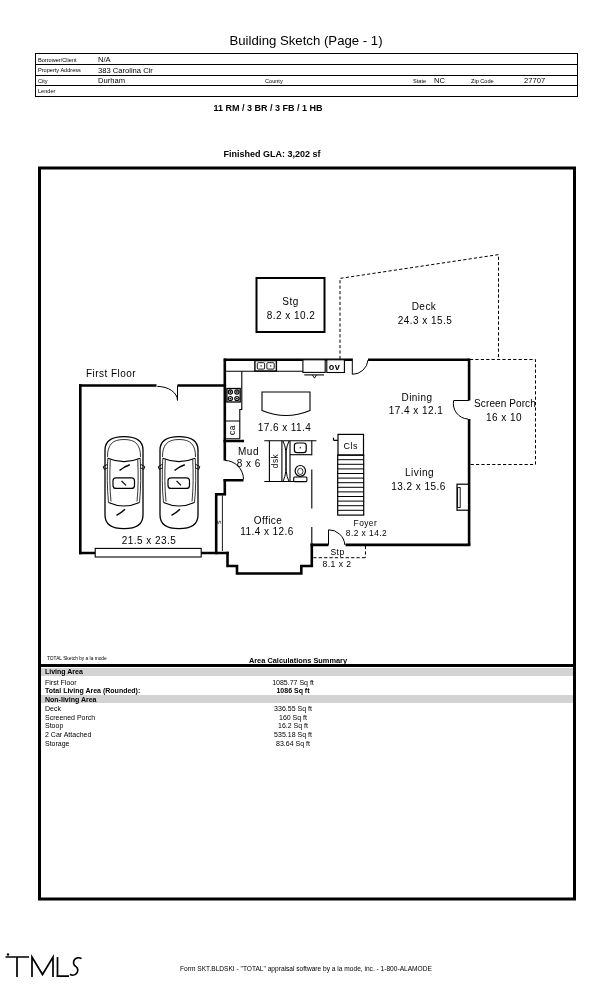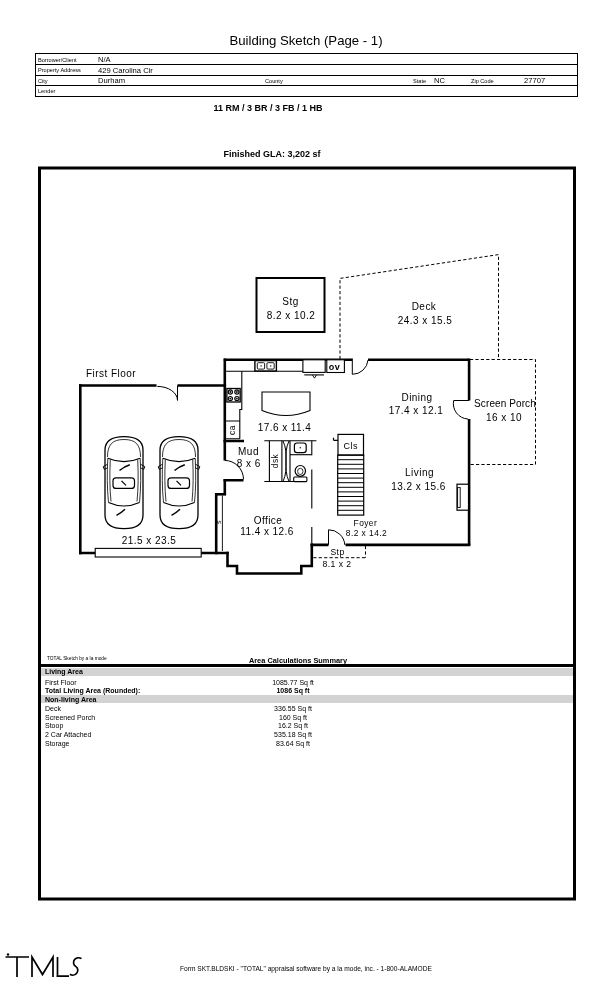--- a/index.html
+++ b/index.html
@@ -15,21 +15,21 @@
 
 <div class="abs" style="left:0;top:33px;width:612px;text-align:center;font-size:13.2px;font-weight:normal;">Building&nbsp;Sketch&nbsp;(Page&nbsp;-&nbsp;1)</div>
 
 <div class="abs" style="left:35px;top:52.5px;width:541px;height:42.5px;border:1px solid #000;">
   <div class="abs" style="left:0;top:10px;width:541px;border-top:1px solid #000;"></div>
   <div class="abs" style="left:0;top:21px;width:541px;border-top:1px solid #000;"></div>
   <div class="abs" style="left:0;top:31.5px;width:541px;border-top:1px solid #000;"></div>
   <div class="abs lbl" style="left:2px;top:3.2px;">Borrower/Client</div>
   <div class="abs val" style="left:62px;top:1.8px;">N/A</div>
   <div class="abs lbl" style="left:2px;top:13.6px;">Property Address</div>
-  <div class="abs val" style="left:62px;top:12.3px;">429 Carolina Cir</div>
+  <div class="abs val" style="left:62px;top:12.3px;">383 Carolina Cir</div>
   <div class="abs lbl" style="left:2px;top:24.2px;">City</div>
   <div class="abs val" style="left:62px;top:22.8px;">Durham</div>
   <div class="abs lbl" style="left:229px;top:24.2px;">County</div>
   <div class="abs lbl" style="left:377px;top:24.2px;">State</div>
   <div class="abs val" style="left:398px;top:22.8px;">NC</div>
   <div class="abs lbl" style="left:435px;top:24.2px;">Zip Code</div>
   <div class="abs val" style="left:465px;top:22.8px;padding-left:23px;">27707</div>
   <div class="abs lbl" style="left:2px;top:34.6px;">Lender</div>
 </div>
 

